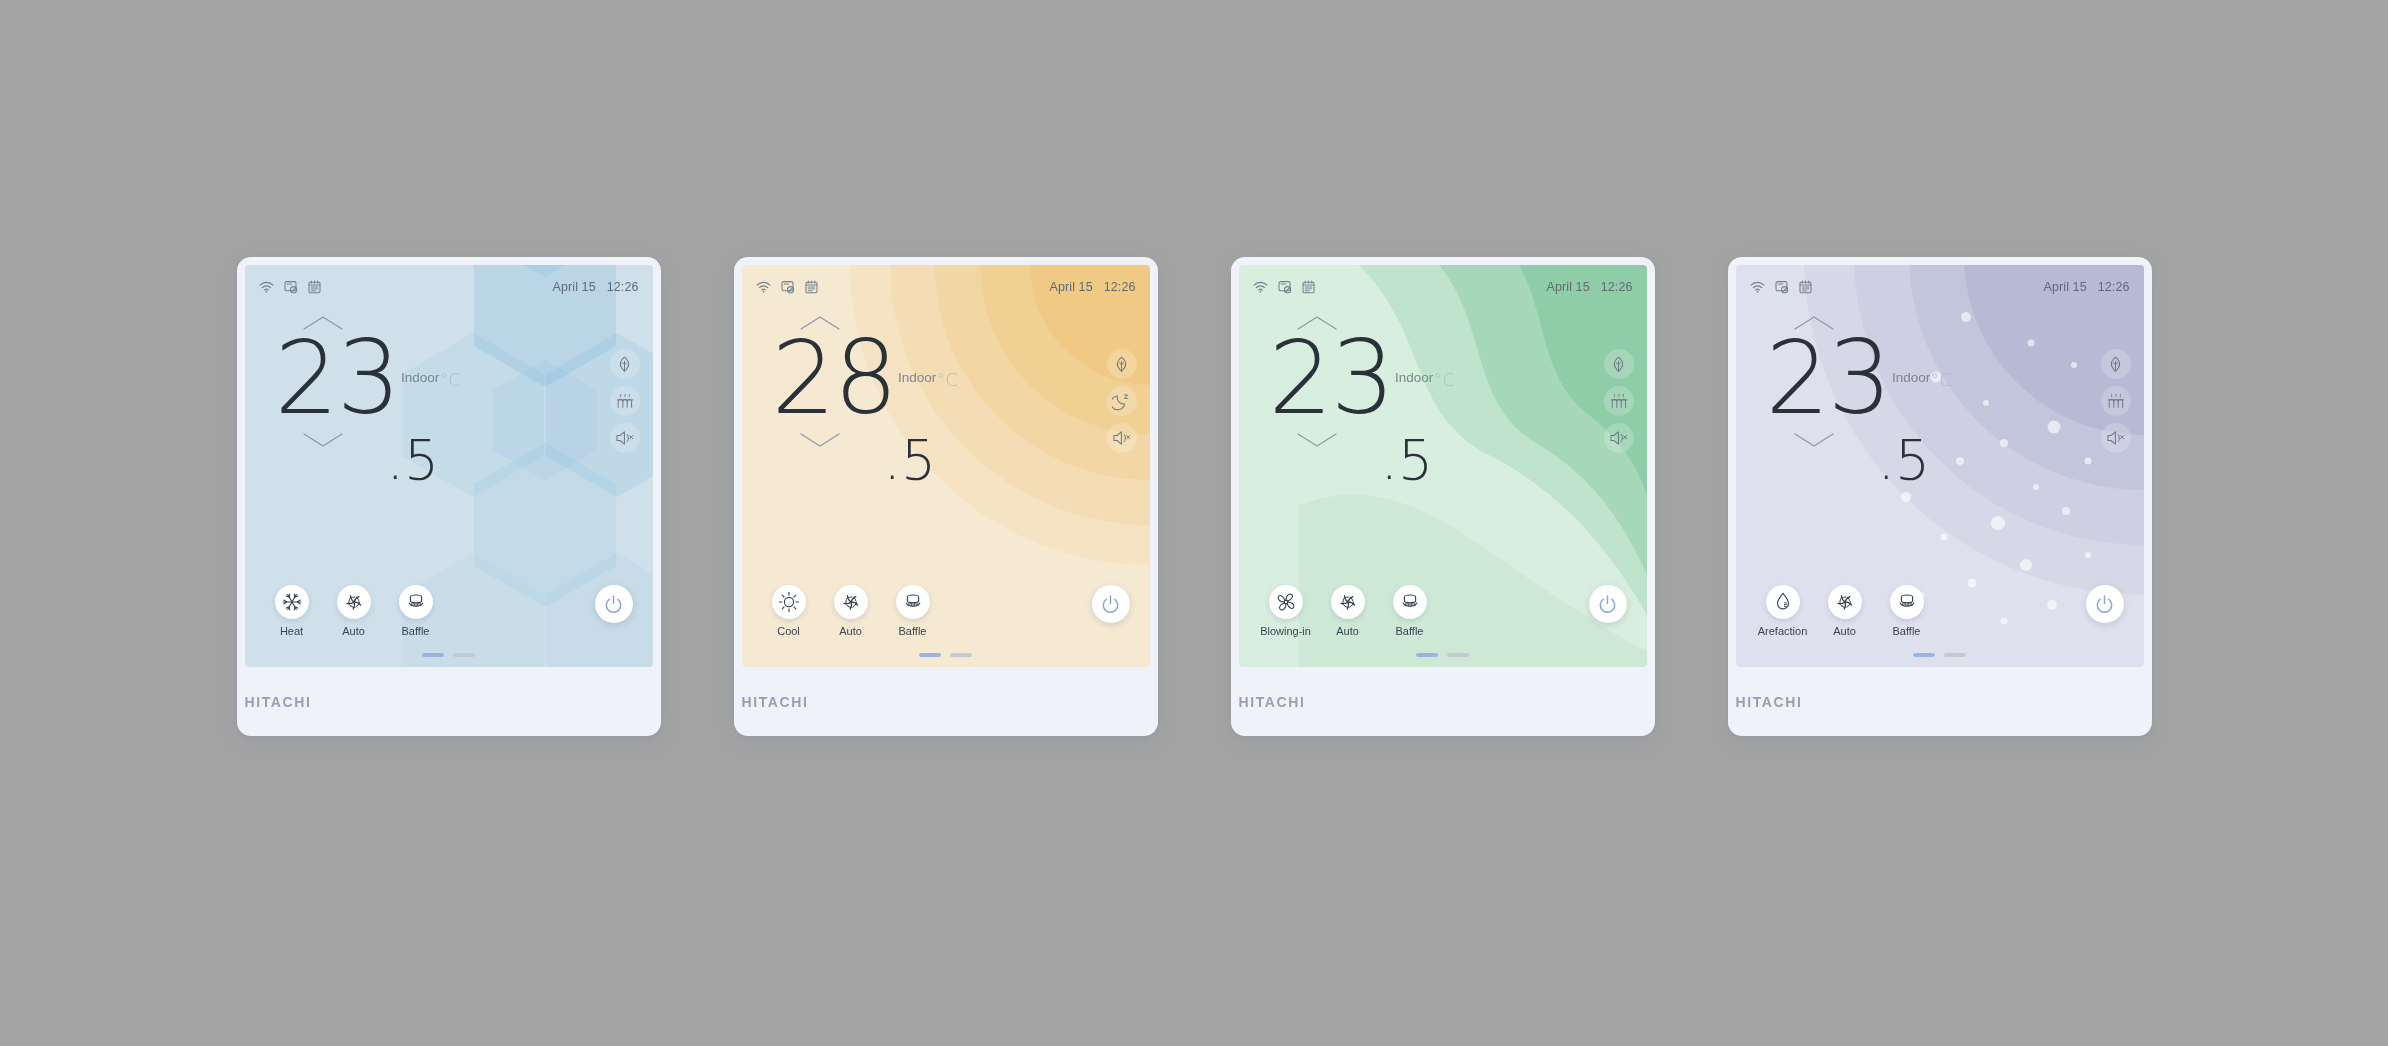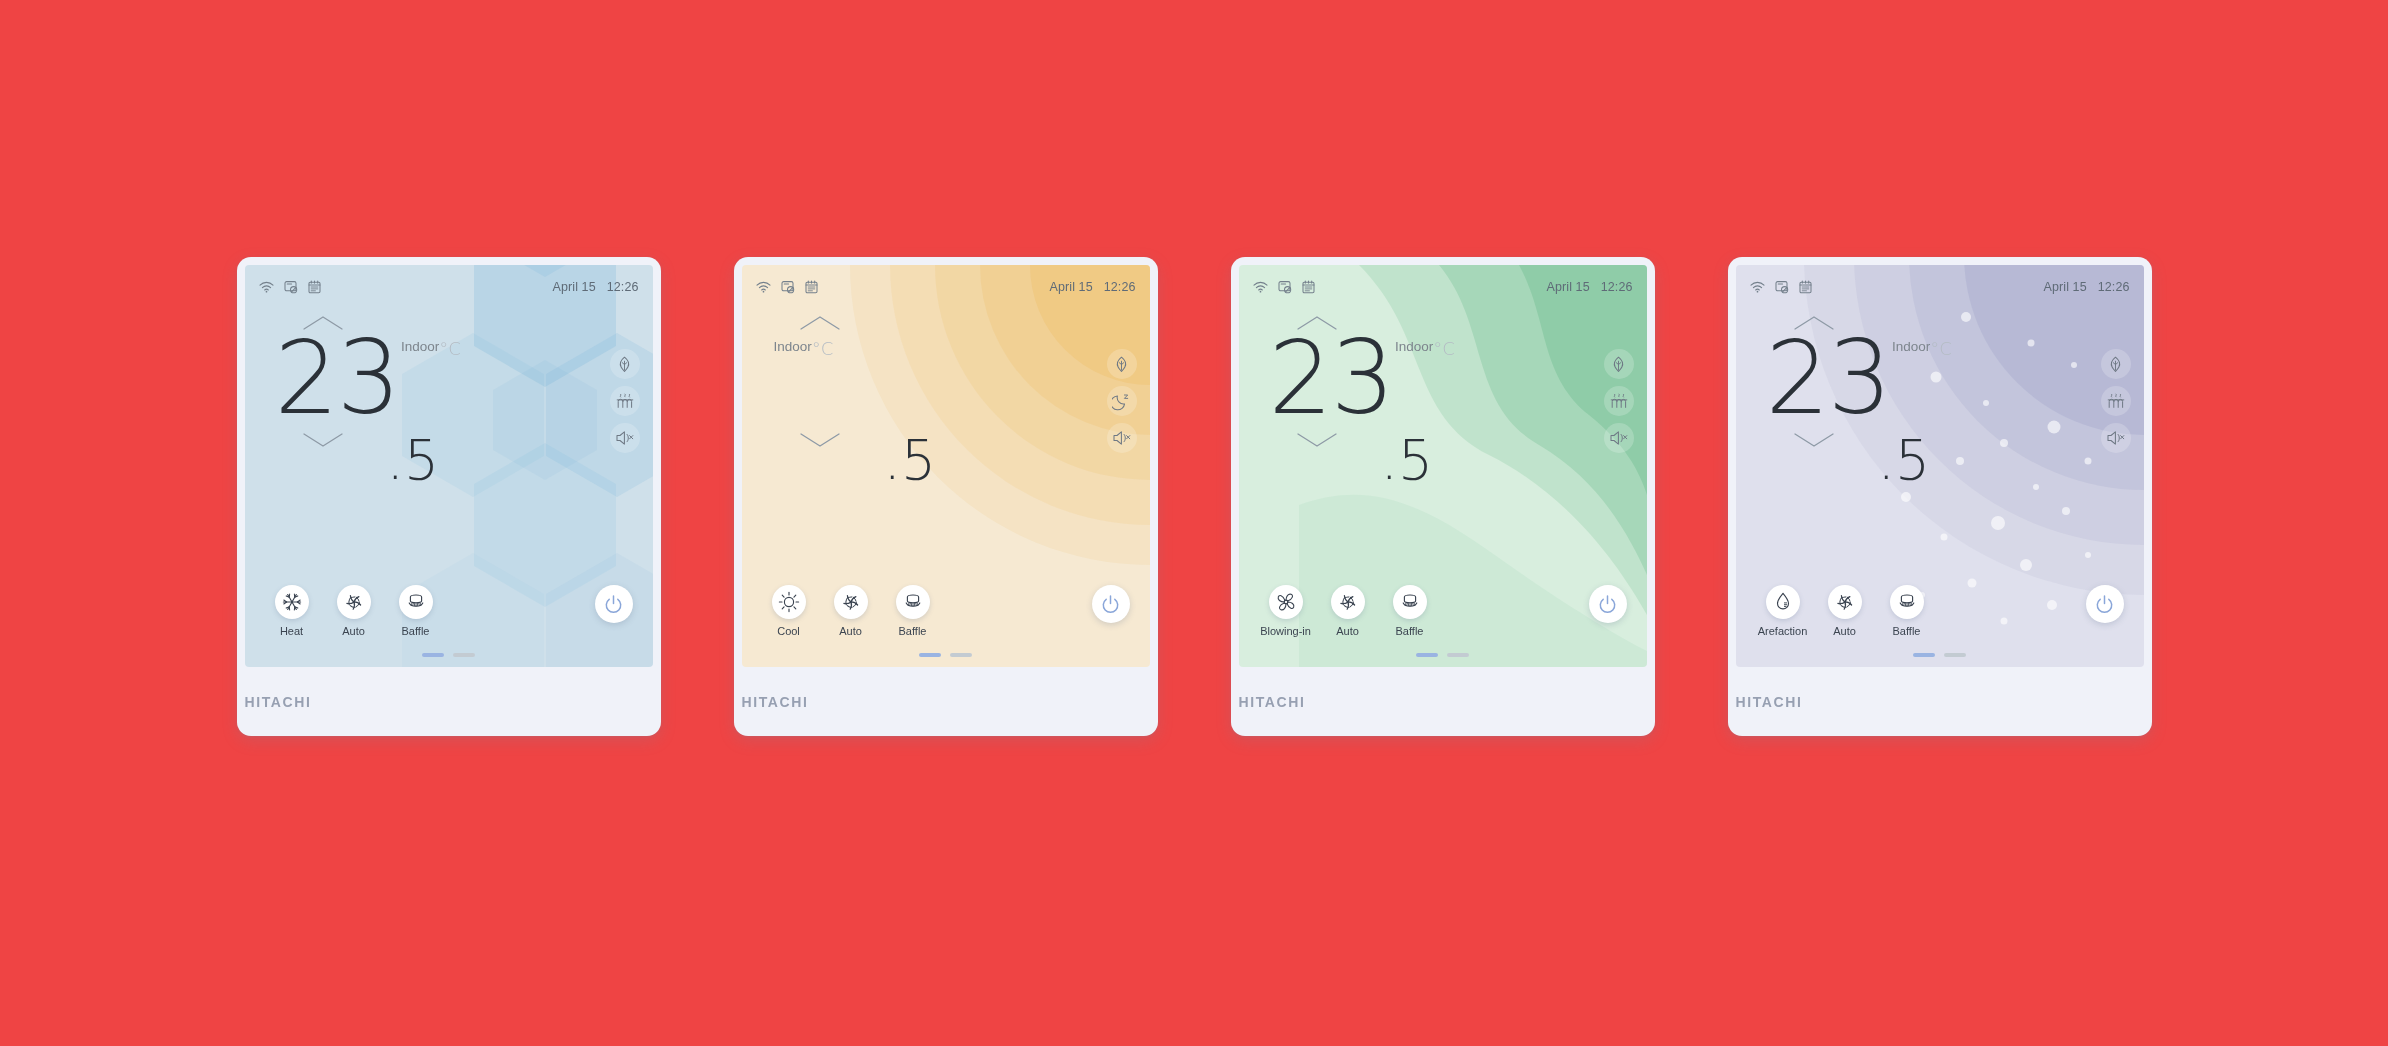--- a/index.html
+++ b/index.html
@@ -13,21 +13,21 @@
     font-family: "Liberation Sans", sans-serif;
     overflow: hidden;
     position: relative;
   }
 
   #stage {
     position: absolute;
     left: 0; top: 0;
     width: 2388px;
     height: 1046px;
-    background: #ef4444;
+    background: #a3a3a3;
   }
 
   .panels {
     position: absolute;
     left: 0;
     top: 257px;
     width: 2388px;
     display: flex;
     justify-content: center;
     gap: 73px;
@@ -103,21 +103,21 @@
   }
   .chev.up { top: 49px; }
   .chev.down { top: 166px; }
   .chev svg { display: block; width: 100%; height: 100%; }
 
   .tempwrap {
     position: absolute;
     left: 30px;
     top: 70px;
     display: flex;
-    align-items: flex-start;
+    align-items: center;
   }
   .temp-int {
     font-size: 101px;
     line-height: 0.86;
     font-weight: 100;
     color: #2b3138;
     letter-spacing: -2px;
     font-family: "DejaVu Sans", sans-serif;
   }
   .temp-col {
@@ -487,20 +487,21 @@
                 <path d="M3 15 L22 3 L41 15" stroke-linecap="round" stroke-linejoin="round" fill="none" stroke="#8e9aa6" stroke-width="1.3"></path>
               </svg>
             </div>
         <div class="chev down">
               <svg viewBox="0 0 44 18">
                 <path d="M3 3 L22 15 L41 3" stroke-linecap="round" stroke-linejoin="round" fill="none" stroke="#8e9aa6" stroke-width="1.3"></path>
               </svg>
             </div>
 
         <div class="tempwrap">
+          <span class="temp-int">28</span>
           <span class="temp-col">
             <span class="lbl-indoor">Indoor</span>
             <span class="lbl-unit">°C</span>
           </span>
           <span class="temp-dec">.5</span>
         </div>
 
         <div class="sidebtns">
               <div class="sidebtn">
        <span>

